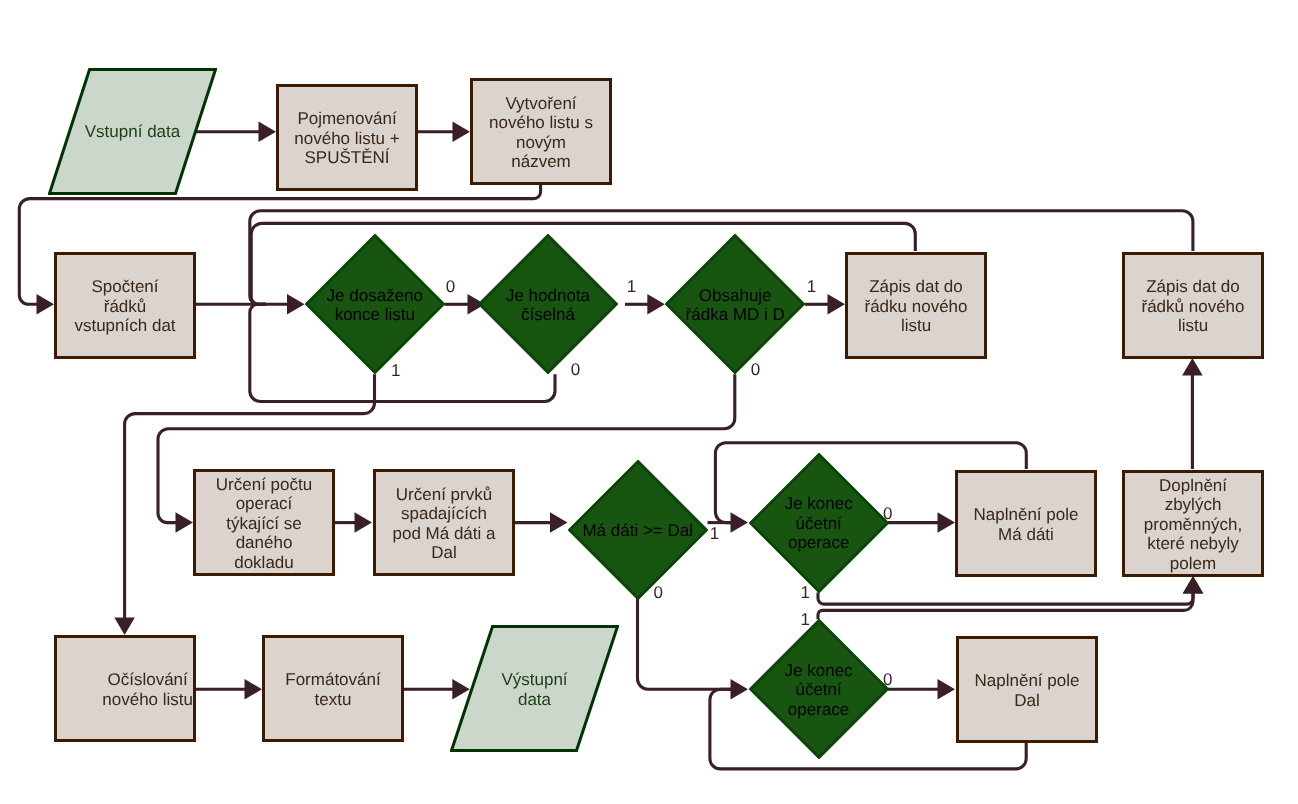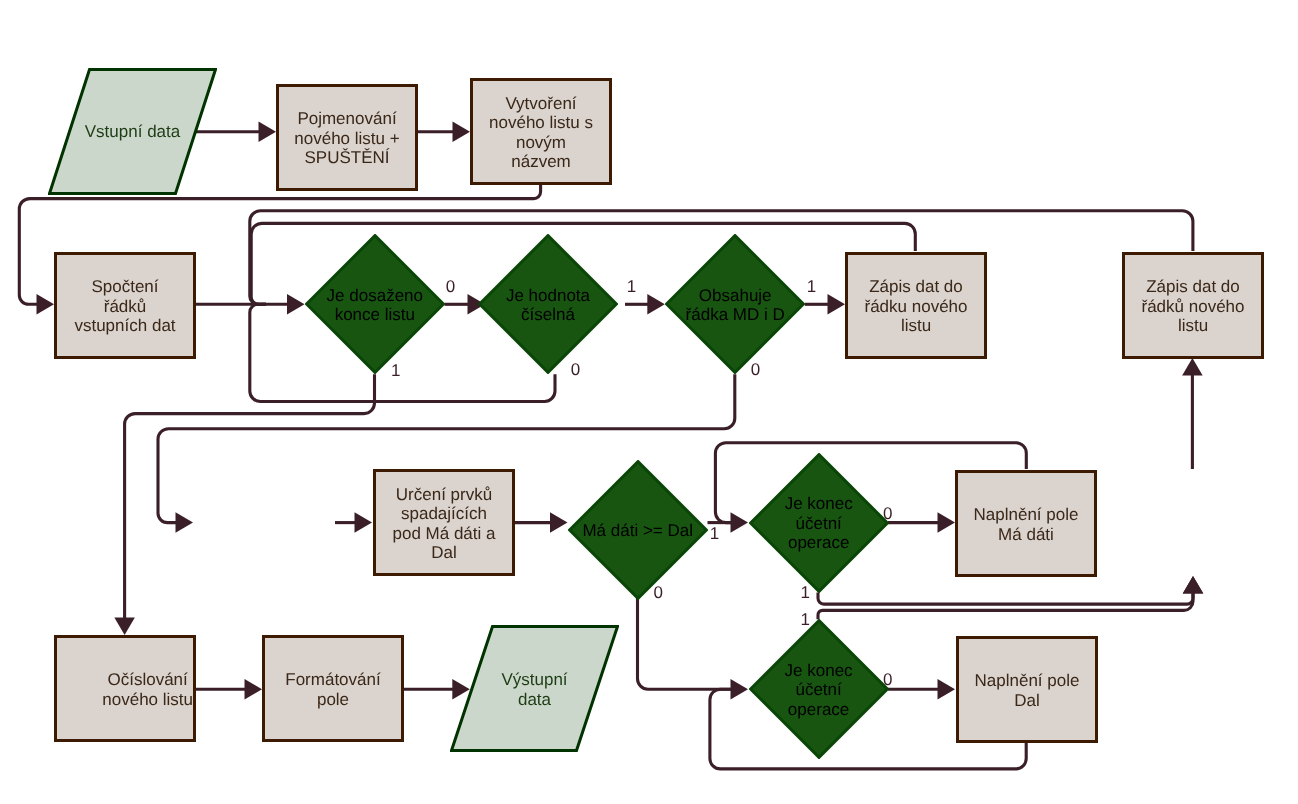--- a/index.html
+++ b/index.html
@@ -167,20 +167,27 @@
     <div class="node process" style="left: 845px; top: 252px; width: 142px; height: 107px;">
       <div class="lbl">Zápis dat do
 řádku nového
 listu</div>
     </div>
     <div class="node process" style="left: 1122px; top: 252px; width: 142px; height: 107px;">
       <div class="lbl">Zápis dat do
 řádků nového
 listu</div>
     </div>
+    <div class="node process" style="left: 193px; top: 469px; width: 142px; height: 107px;">
+      <div class="lbl">Určení počtu
+operací
+týkající se
+daného
+dokladu</div>
+    </div>
     <div class="node process" style="left: 373px; top: 469px; width: 142px; height: 107px;">
       <div class="lbl">Určení prvků
 spadajících
 pod Má dáti a
 Dal</div>
     </div>
     <div class="node decision" style="left: 567.7px; top: 460px; width: 140px; height: 140px;">
       <svg class="dshape" viewBox="0 0 140 140">
         <polygon points="70,1.6 138.4,70 70,138.4 1.6,70" fill="#175511" stroke="#0A4607" stroke-width="3.0" stroke-linejoin="miter"></polygon>
       </svg>
@@ -191,27 +198,34 @@
         <polygon points="70,1.6 138.4,70 70,138.4 1.6,70" fill="#175511" stroke="#0A4607" stroke-width="3.0" stroke-linejoin="miter"></polygon>
       </svg>
       <div class="lbl">Je konec
 účetní
 operace</div>
     </div>
     <div class="node process" style="left: 955px; top: 470px; width: 142px; height: 107px;">
       <div class="lbl">Naplnění pole
 Má dáti</div>
     </div>
+    <div class="node process" style="left: 1122px; top: 470px; width: 142px; height: 107px;">
+      <div class="lbl">Doplnění
+zbylých
+proměnných,
+které nebyly
+polem</div>
+    </div>
     <div class="node process" style="left: 54px; top: 635px; width: 142px; height: 107px; justify-content: flex-end;">
       <div class="lbl">Očíslování
 nového listu</div>
     </div>
     <div class="node process" style="left: 262px; top: 635px; width: 142px; height: 107px;">
       <div class="lbl">Formátování
-pole</div>
+textu</div>
     </div>
     <div class="node io" style="left: 450px; top: 625.2px; width: 169px; height: 127px;">
       <svg class="ishape" viewBox="0 0 169 127">
         <polygon points="42.5,1.5 167.5,1.5 126.5,125.5 1.5,125.5" fill="#CCD7CB" stroke="#003300" stroke-width="3" stroke-linejoin="miter"></polygon>
       </svg>
       <div class="lbl">Výstupní
 data</div>
     </div>
     <div class="node decision" style="left: 748.6px; top: 619.2px; width: 140px; height: 140px;">
       <svg class="dshape" viewBox="0 0 140 140">

